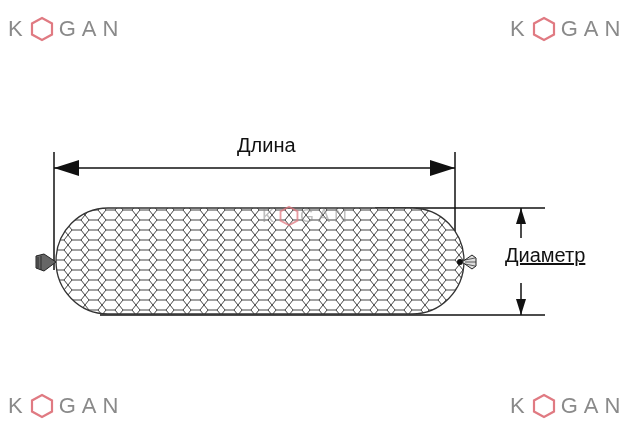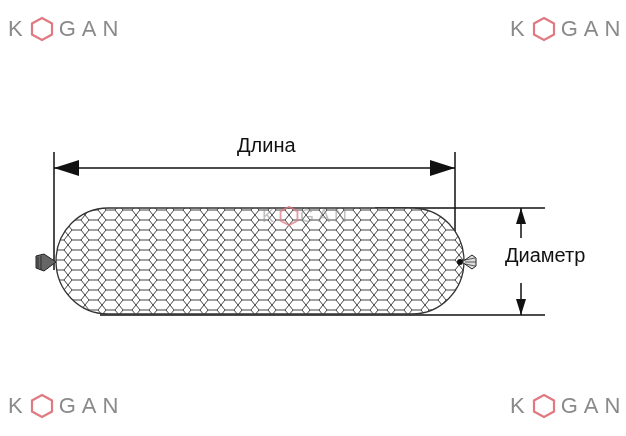--- a/index.html
+++ b/index.html
@@ -6,21 +6,21 @@
   body { width: 626px; height: 436px; position: relative; overflow: hidden; font-family: "Liberation Sans", sans-serif; }
   .logo { position: absolute; display: flex; align-items: center; color: #8a8a8a; font-size: 22px; letter-spacing: 6px; font-family: "Liberation Sans", sans-serif; }
   .logo .hex { width: 26px; height: 26px; margin: 0 4px 0 0; }
   .logo.tl { left: 8px; top: 16px; }
   .logo.tr { left: 510px; top: 16px; }
   .logo.bl { left: 8px; top: 393px; }
   .logo.br { left: 510px; top: 393px; }
   svg.diagram { position: absolute; left: 0; top: 0; }
   .label { position: absolute; font-size: 20px; color: #111; font-family: "Liberation Sans", sans-serif; }
   .label.len { left: 205px; top: 134px; margin-left: 32px; }
-  .label.dia { left: 505px; top: 244px; }
+  .label.dia { left: 505px; top: 244px; text-decoration: underline; }
   .wm { position: absolute; left: 262px; top: 205px; display: flex; align-items: center; color: rgba(140,140,140,0.55); font-size: 18px; letter-spacing: 4px; }
   .wm .hex { width: 22px; height: 22px; }
 </style>
 </head>
 <body>
 
 <div class="logo tl">
   <span>K</span>
   <svg class="hex" viewBox="0 0 26 26">
       <polygon points="13,2 23,7.5 23,18.5 13,24 3,18.5 3,7.5" fill="none" stroke="#e07a82" stroke-width="2.2"></polygon>

